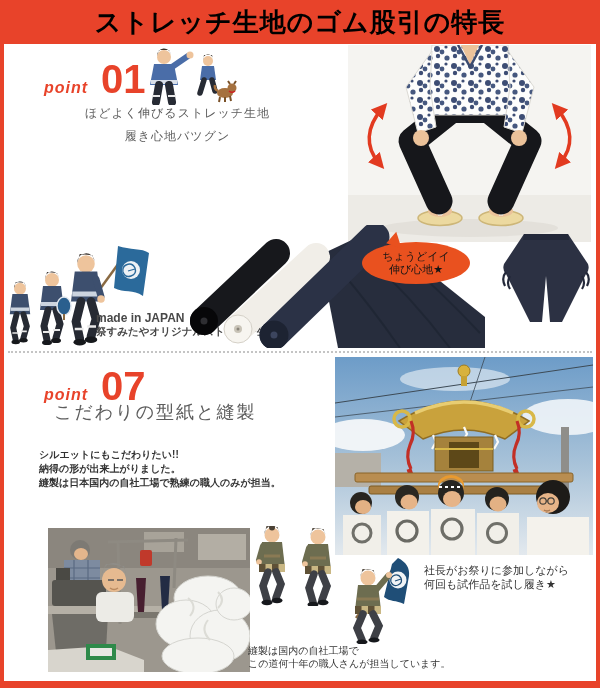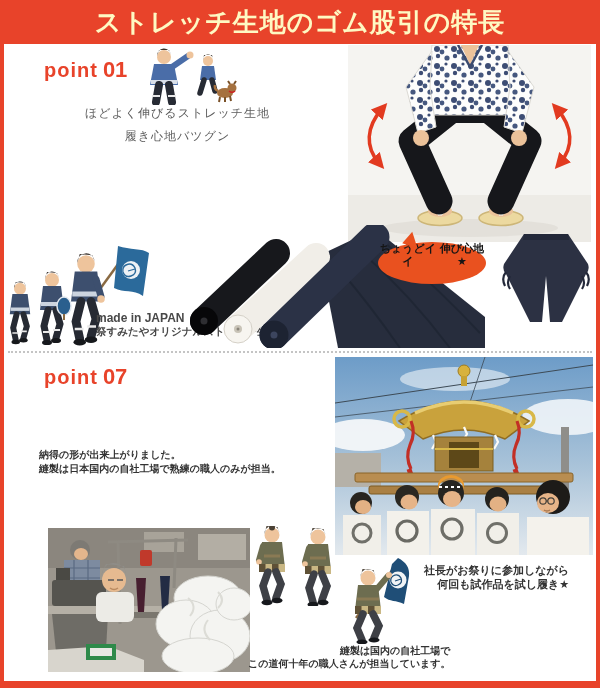--- a/index.html
+++ b/index.html
@@ -3,40 +3,40 @@
 <meta charset="utf-8">
 <style>
   * { margin:0; padding:0; box-sizing:border-box; }
   html,body { background:#ffffff; }
   body { font-family:"Liberation Sans","DejaVu Sans",sans-serif; }
   .page { position:relative; width:600px; height:688px; background:#fff; overflow:hidden; }
   .abs { position:absolute; }
   .frame { position:absolute; inset:0; border:4px solid var(--accent-red); border-top:none; border-bottom-width:7px; pointer-events:none; }
   .header { position:absolute; left:0; top:0; width:600px; height:44px; background:var(--accent-red);
             display:flex; align-items:center; justify-content:center; }
-  .header span { color:#fef9c3; font-weight:bold; font-size:26px; letter-spacing:1px; }
+  .header span { color:#000000; font-weight:bold; font-size:26px; letter-spacing:1px; }
   .point-label { position:absolute; display:flex; align-items:baseline; color:var(--accent-red); font-weight:bold; }
-  .point-label .pt { font-size:20px; letter-spacing:1px; }
-  .point-label .num { font-size:22px; margin-left:5px; }
+  .point-label .pt { font-size:16px; letter-spacing:1px;font-style:italic; }
+  .point-label .num { font-size:40px; margin-left:13px; }
   .serif-heading { position:absolute; font-family:"Liberation Serif","DejaVu Serif",serif;
                    color:var(--heading-gray); letter-spacing:2px; }
   .h1 { left:20px; top:102px; width:315px; text-align:center; font-size:12px; line-height:23px; letter-spacing:1px; }
   .h2 { left:54px; top:400px; font-size:18px; }
   .body-text { position:absolute; font-size:10px; line-height:14px; font-weight:bold; color:var(--body-text); }
   .made-in { position:absolute; left:96px; top:311px; color:var(--caption-text); font-weight:bold; }
   .made-in .mi1 { font-size:12px; line-height:14px; }
   .made-in .mi2 { font-size:10.5px; line-height:13px; }
-  .bubble { position:absolute; left:378px; top:242px; width:108px; height:42px; background:var(--bubble-orange);
-            border-radius:50%; display:flex; flex-direction:row; justify-content:center; text-align:center;
-            font-weight:bold; font-size:11px; line-height:13px; color:#151515; }
+  .bubble { position:absolute; left:362px; top:242px; width:108px; height:42px; background:var(--bubble-orange);
+            border-radius:50%; display:flex; flex-direction:column; justify-content:center; text-align:center;
+            font-weight:normal; font-size:11px; line-height:13px; color:#151515; }
   .bubble .tail { position:absolute; left:26px; top:-10px; width:0; height:0;
             border-left:6px solid transparent; border-right:10px solid transparent;
             border-bottom:14px solid var(--bubble-orange); transform:rotate(18deg); }
   .divider { position:absolute; left:8px; right:8px; top:351px; border-top:2px dotted var(--dotted-line); }
-  .caption { position:absolute; font-weight:bold; color:var(--body-text);text-align:right; }
+  .caption { position:absolute; font-weight:normal; color:var(--body-text); }
   .cap-president { left:424px; top:563px; font-size:11px; line-height:14px; }
   .cap-sewing { left:248px; top:644px; font-size:10px; line-height:13px; }
 </style>
 </head>
 <body>
 
 <div class="page">
 
   <div class="header">
     <span>ストレッチ生地のゴム股引の特長</span>
@@ -181,22 +181,24 @@
     <path d="M86,42 q5,6 1,14 M82,46 q4,7 0,13" stroke="#232839" stroke-width="2.2" fill="none"></path>
   </svg>
 
   <div class="divider"></div>
 
   <div class="point-label" style="left:44px;top:364px">
     <span class="pt">point</span>
     <span class="num">07</span>
   </div>
 
+  <div class="serif-heading h2">こだわりの型紙と縫製</div>
 
   <div class="body-text" style="left:39px;top:448px">
+    <div>シルエットにもこだわりたい!!</div>
     <div>納得の形が出来上がりました。</div>
     <div>縫製は日本国内の自社工場で熟練の職人のみが担当。</div>
   </div>
 
   <svg class="abs" style="left:335px;top:357px" width="258" height="198" viewBox="0 0 258 198">
     <defs>
       <linearGradient id="sky" x1="0" x2="0" y1="0" y2="1">
         <stop offset="0" stop-color="#6d9cc8"></stop>
           <stop offset=".55" stop-color="#a9c3d9"></stop>
           <stop offset="1" stop-color="#e3e9ee"></stop>

